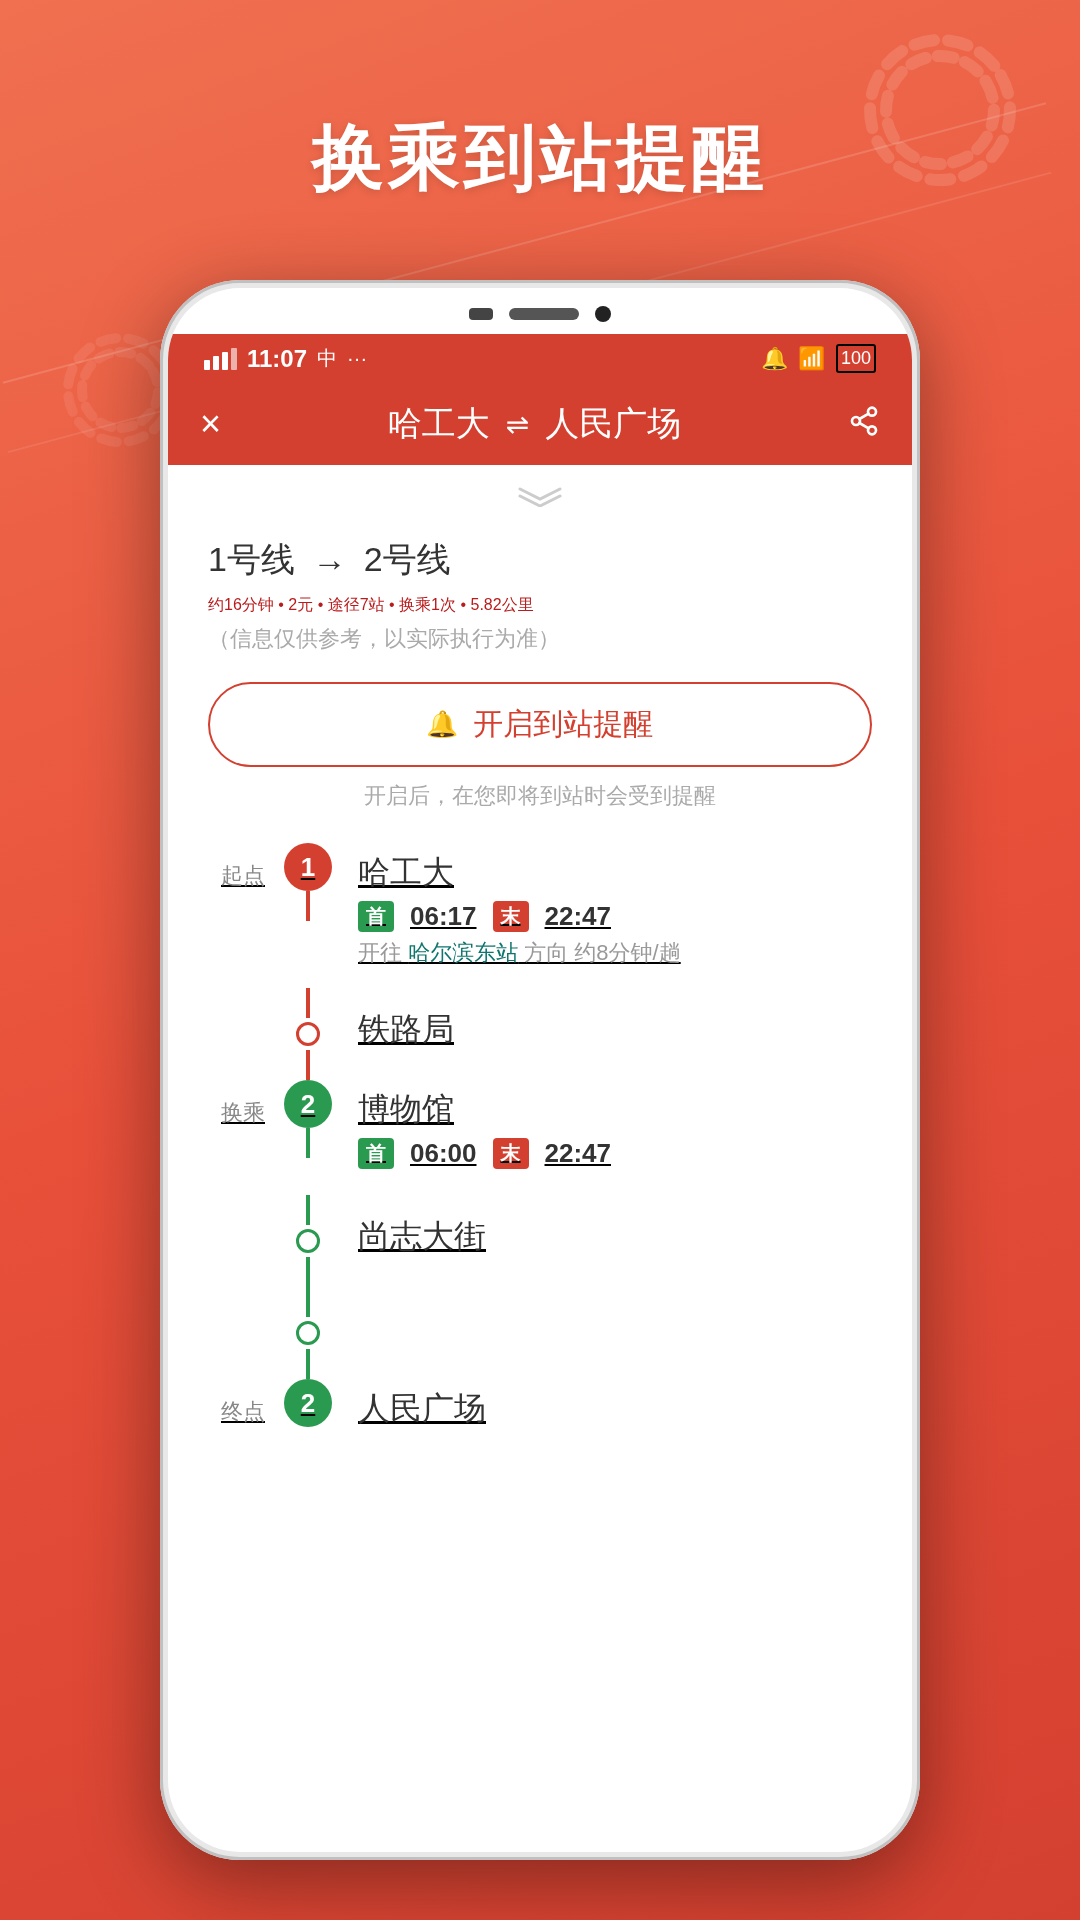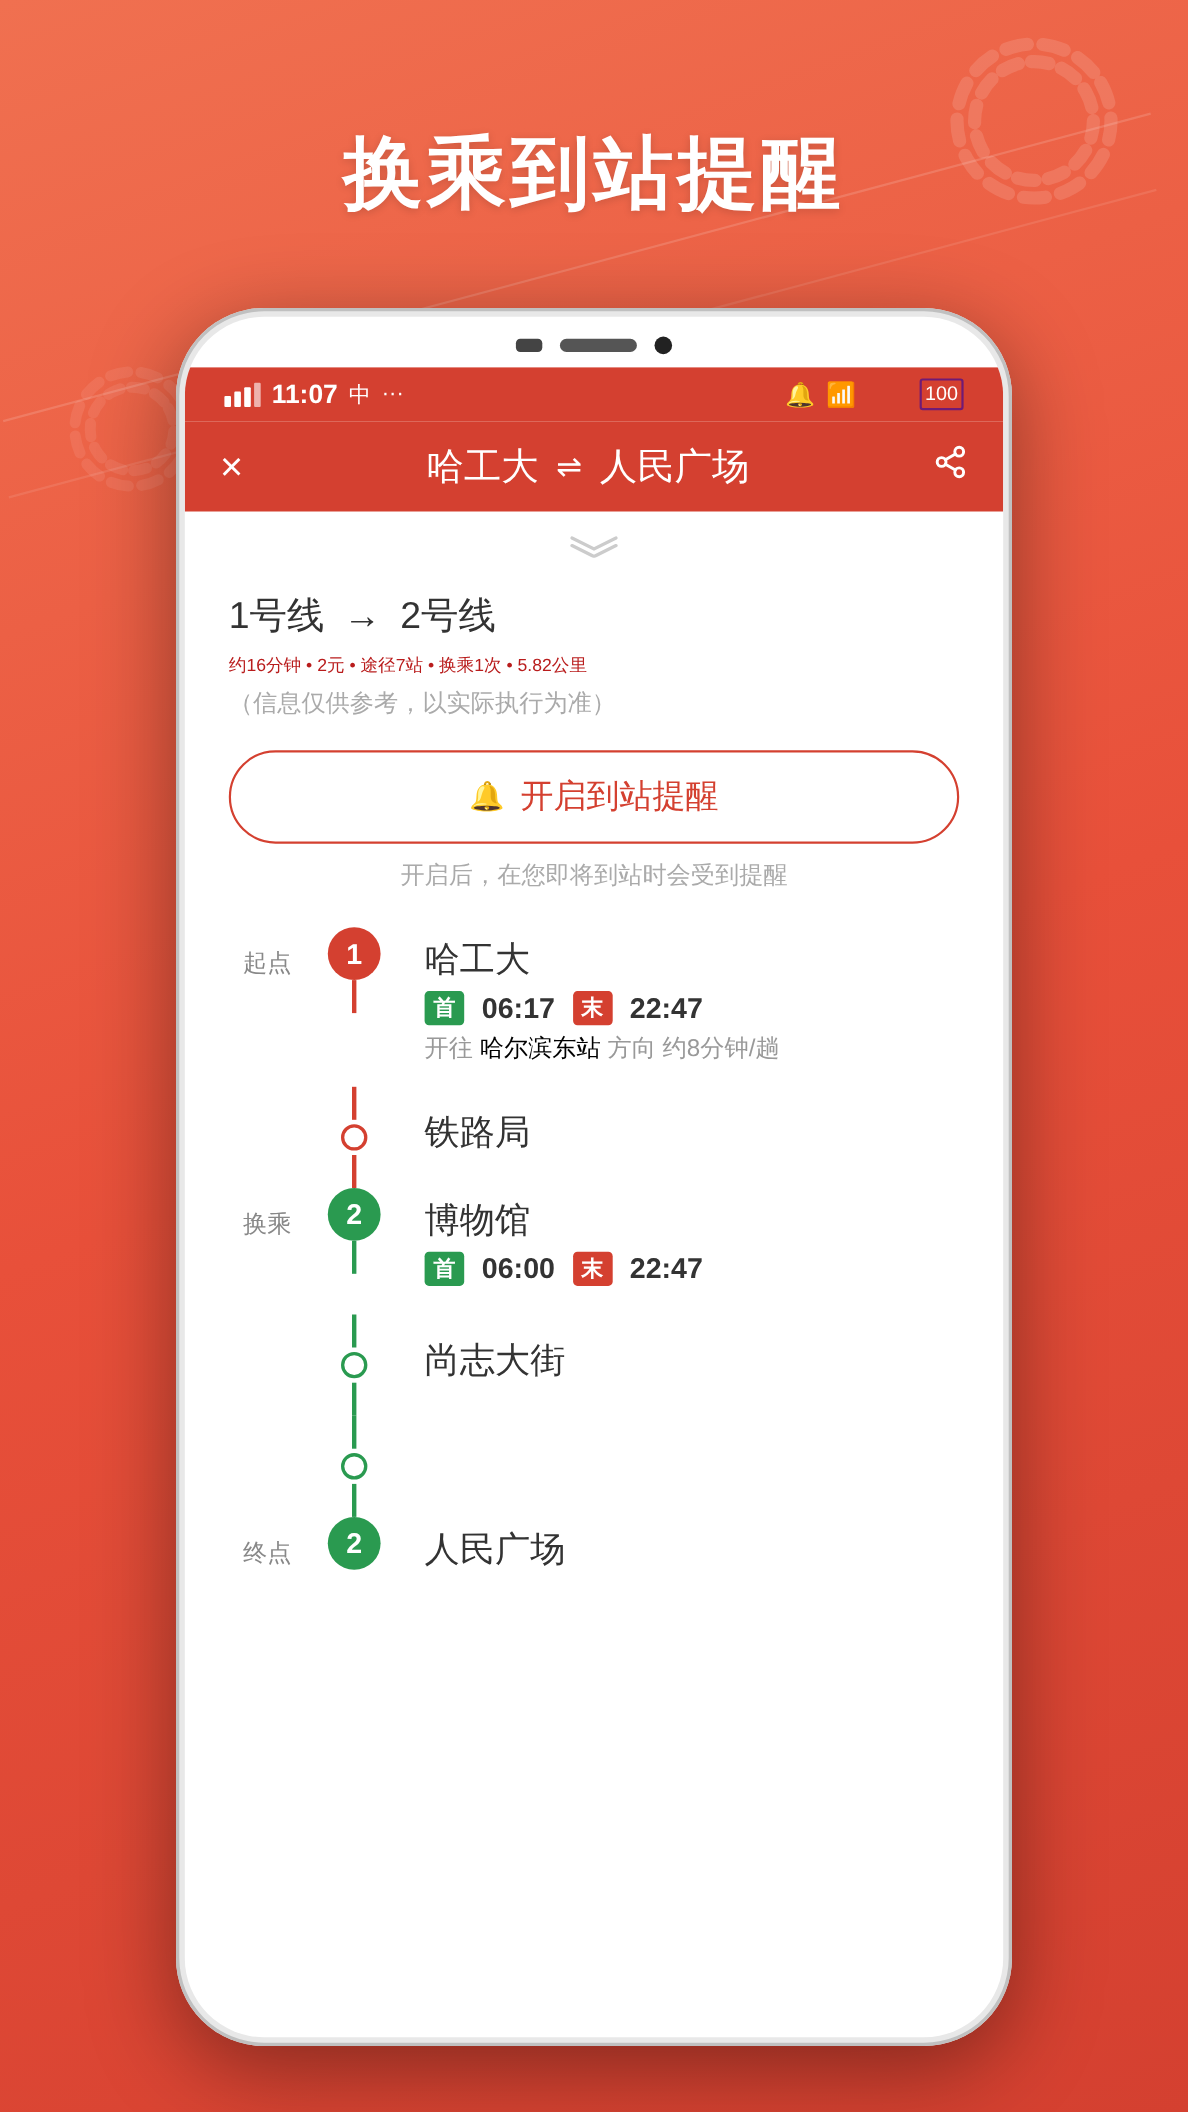--- a/index.html
+++ b/index.html
@@ -142,25 +142,25 @@
       display: flex; gap: 3px; align-items: flex-end;
     }
     .signal-bar {
       width: 6px;
       background: rgba(255,255,255,0.6);
       border-radius: 1px;
     }
     .signal-bar.active { background: white; }
 
     .battery-icon {
-      border: 2px solid #701a75;
+      border: 2px solid #000000;
       border-radius: 3px;
       padding: 2px 3px;
       font-size: 16px;
-      display: flex; align-items: flex-end; margin-left: 47px;
+      display: flex; align-items: flex-end;
     }
     .battery-text { font-size: 18px; }
 
     
     .app-header {
       background: #d44030;
       display: flex;
       align-items: center;
       justify-content: space-between;
       padding: 18px 32px;
@@ -246,21 +246,22 @@
     
     .station-list {
       display: flex;
       flex-direction: column;
     }
 
     .station-row {
       display: flex;
       align-items: flex-start;
       padding: 0 0 0 0;
-      gap: 14px;
+      gap: 0;
+      text-decoration: underline;
     }
 
     .station-label-col {
       width: 70px;
       padding-top: 18px;
       font-size: 22px;
       color: #888;
       flex-shrink: 0;
       text-align: center;
     }
@@ -344,21 +345,21 @@
       color: #333;
       font-weight: 600;
     }
 
     .station-direction {
       font-size: 22px;
       color: #999;
     }
 
     .station-direction .highlight {
-      color: #000000;
+      color: #0f766e;
     }
 
   </style>
 </head>
 <body>
 
 <svg class="deco-top-right" viewBox="0 0 160 160">
   <g stroke="white" stroke-width="12" stroke-linecap="round" fill="none" opacity="0.5">
     <ellipse cx="80" cy="80" rx="70" ry="70" stroke-dasharray="20 14" transform="rotate(-30 80 80)"></ellipse>
     <ellipse cx="80" cy="80" rx="54" ry="54" stroke-dasharray="16 12" transform="rotate(-30 80 80)"></ellipse>

